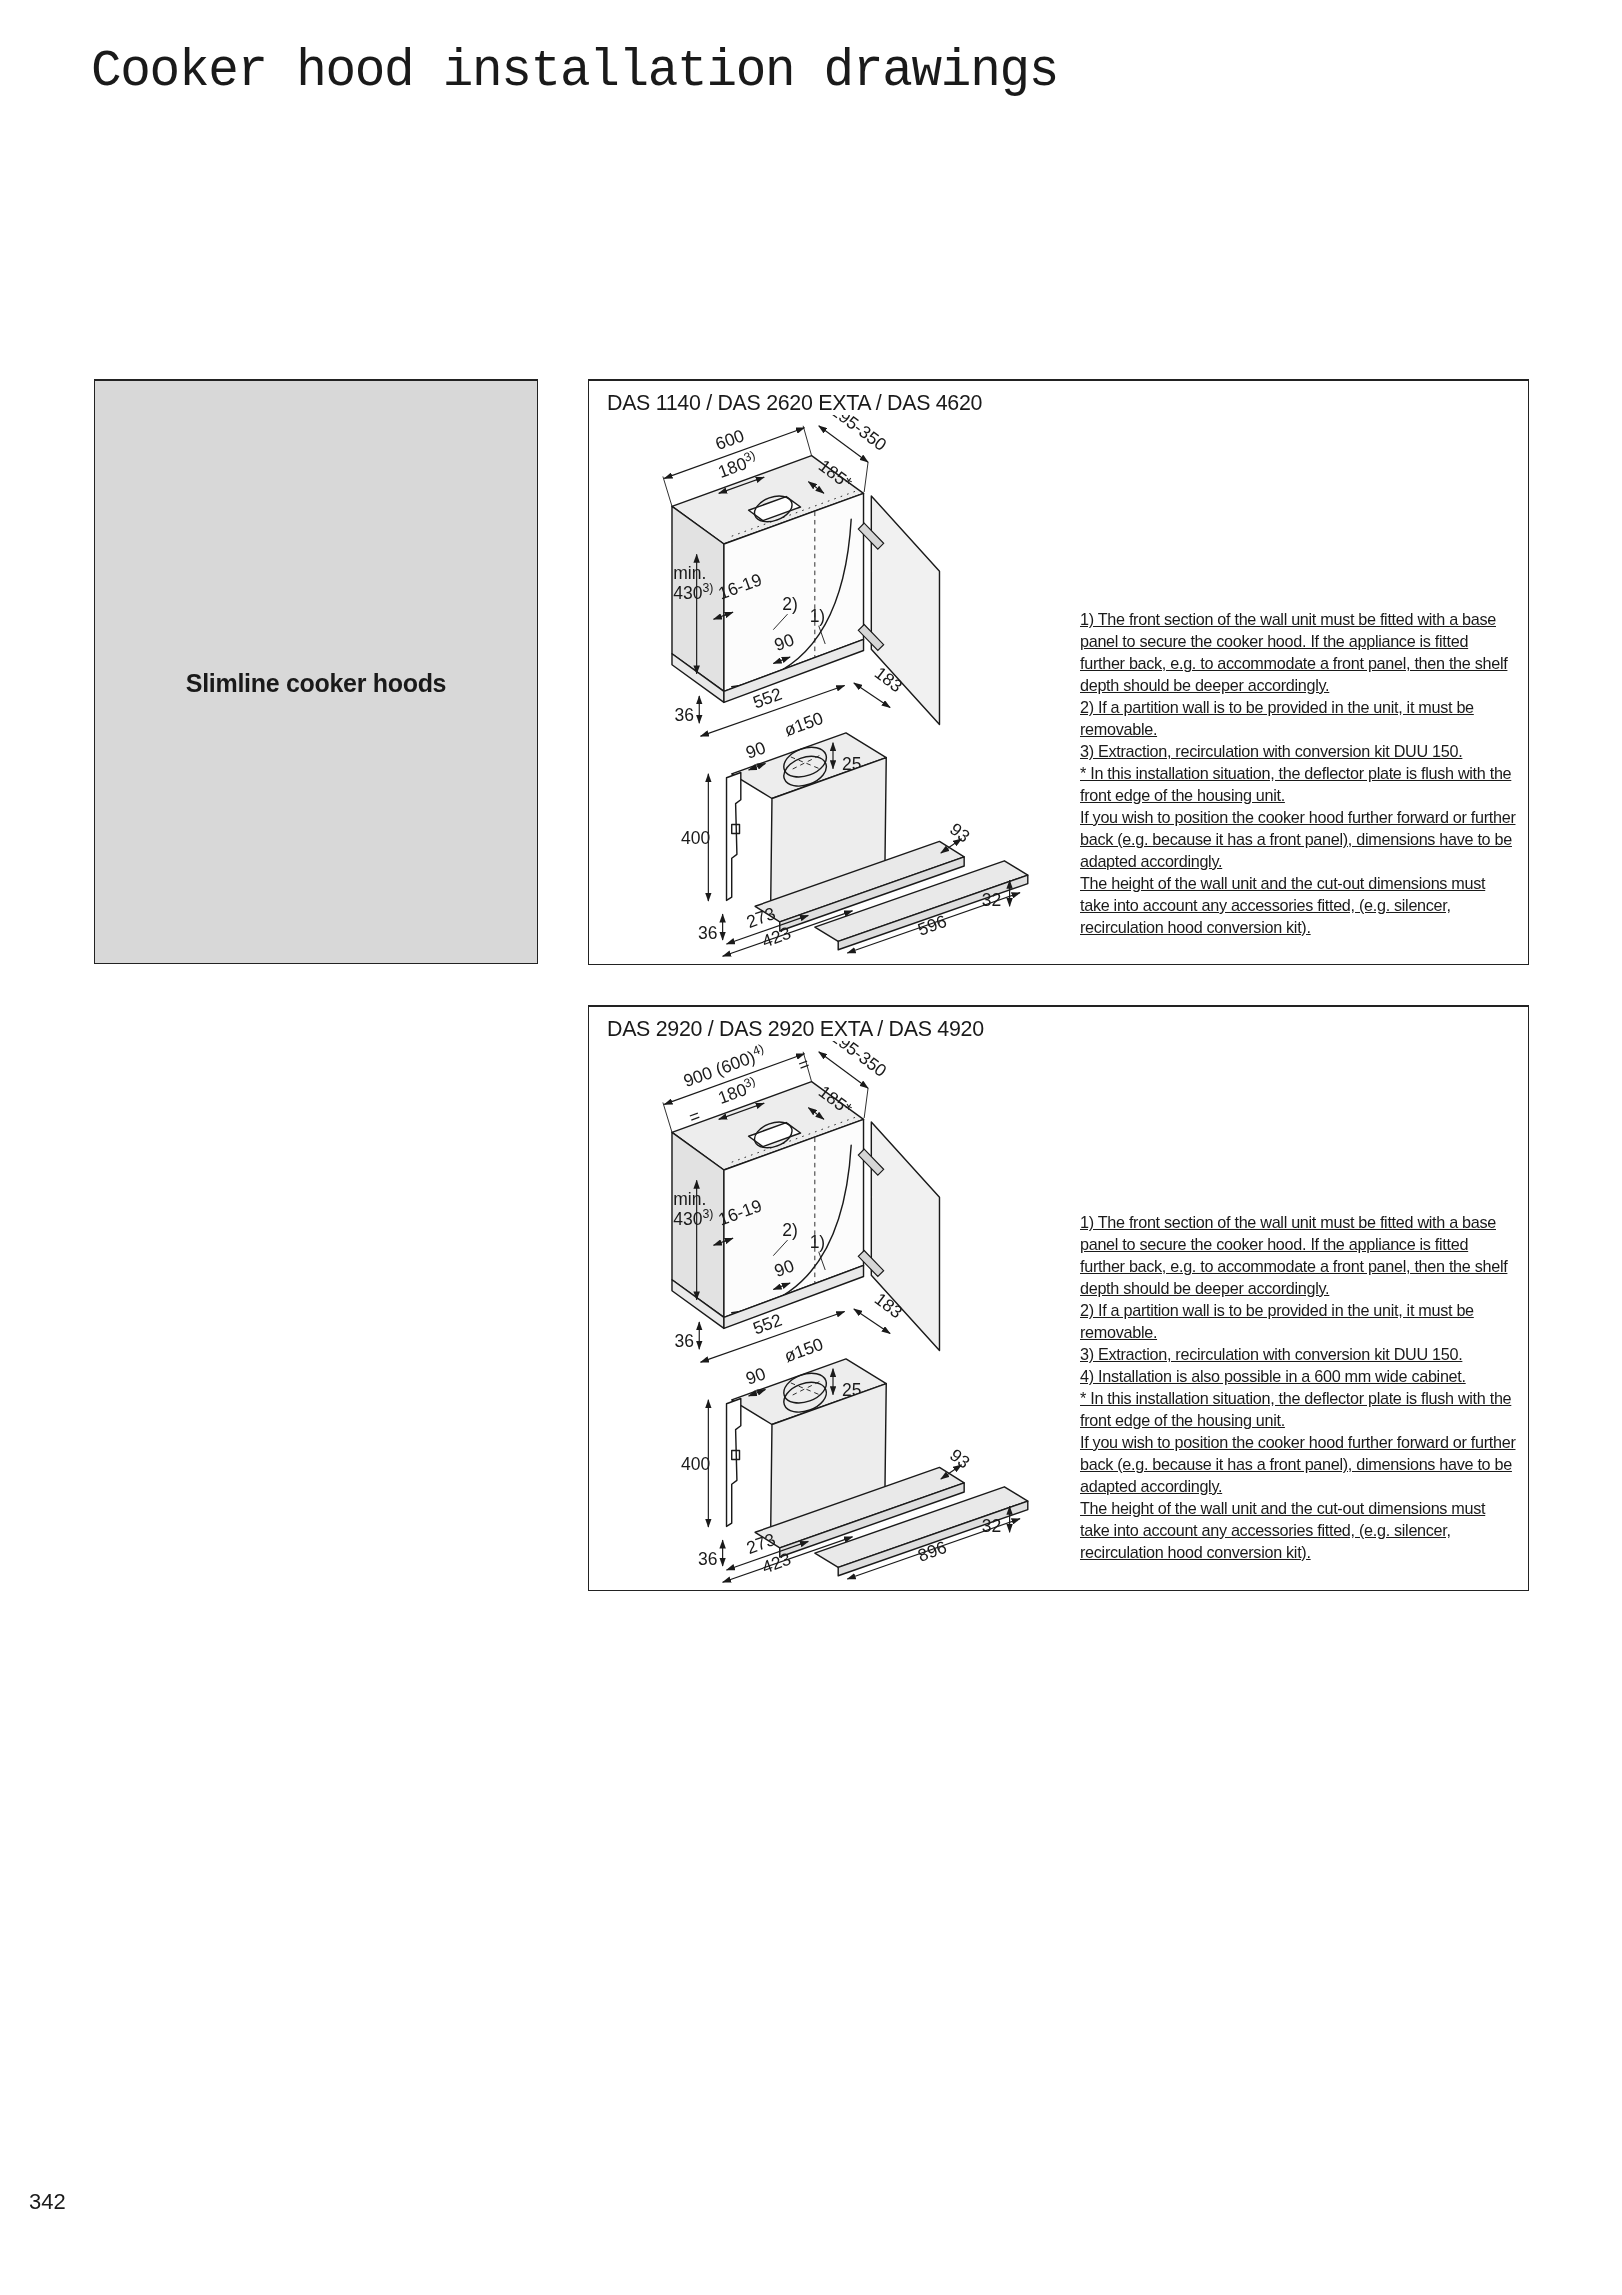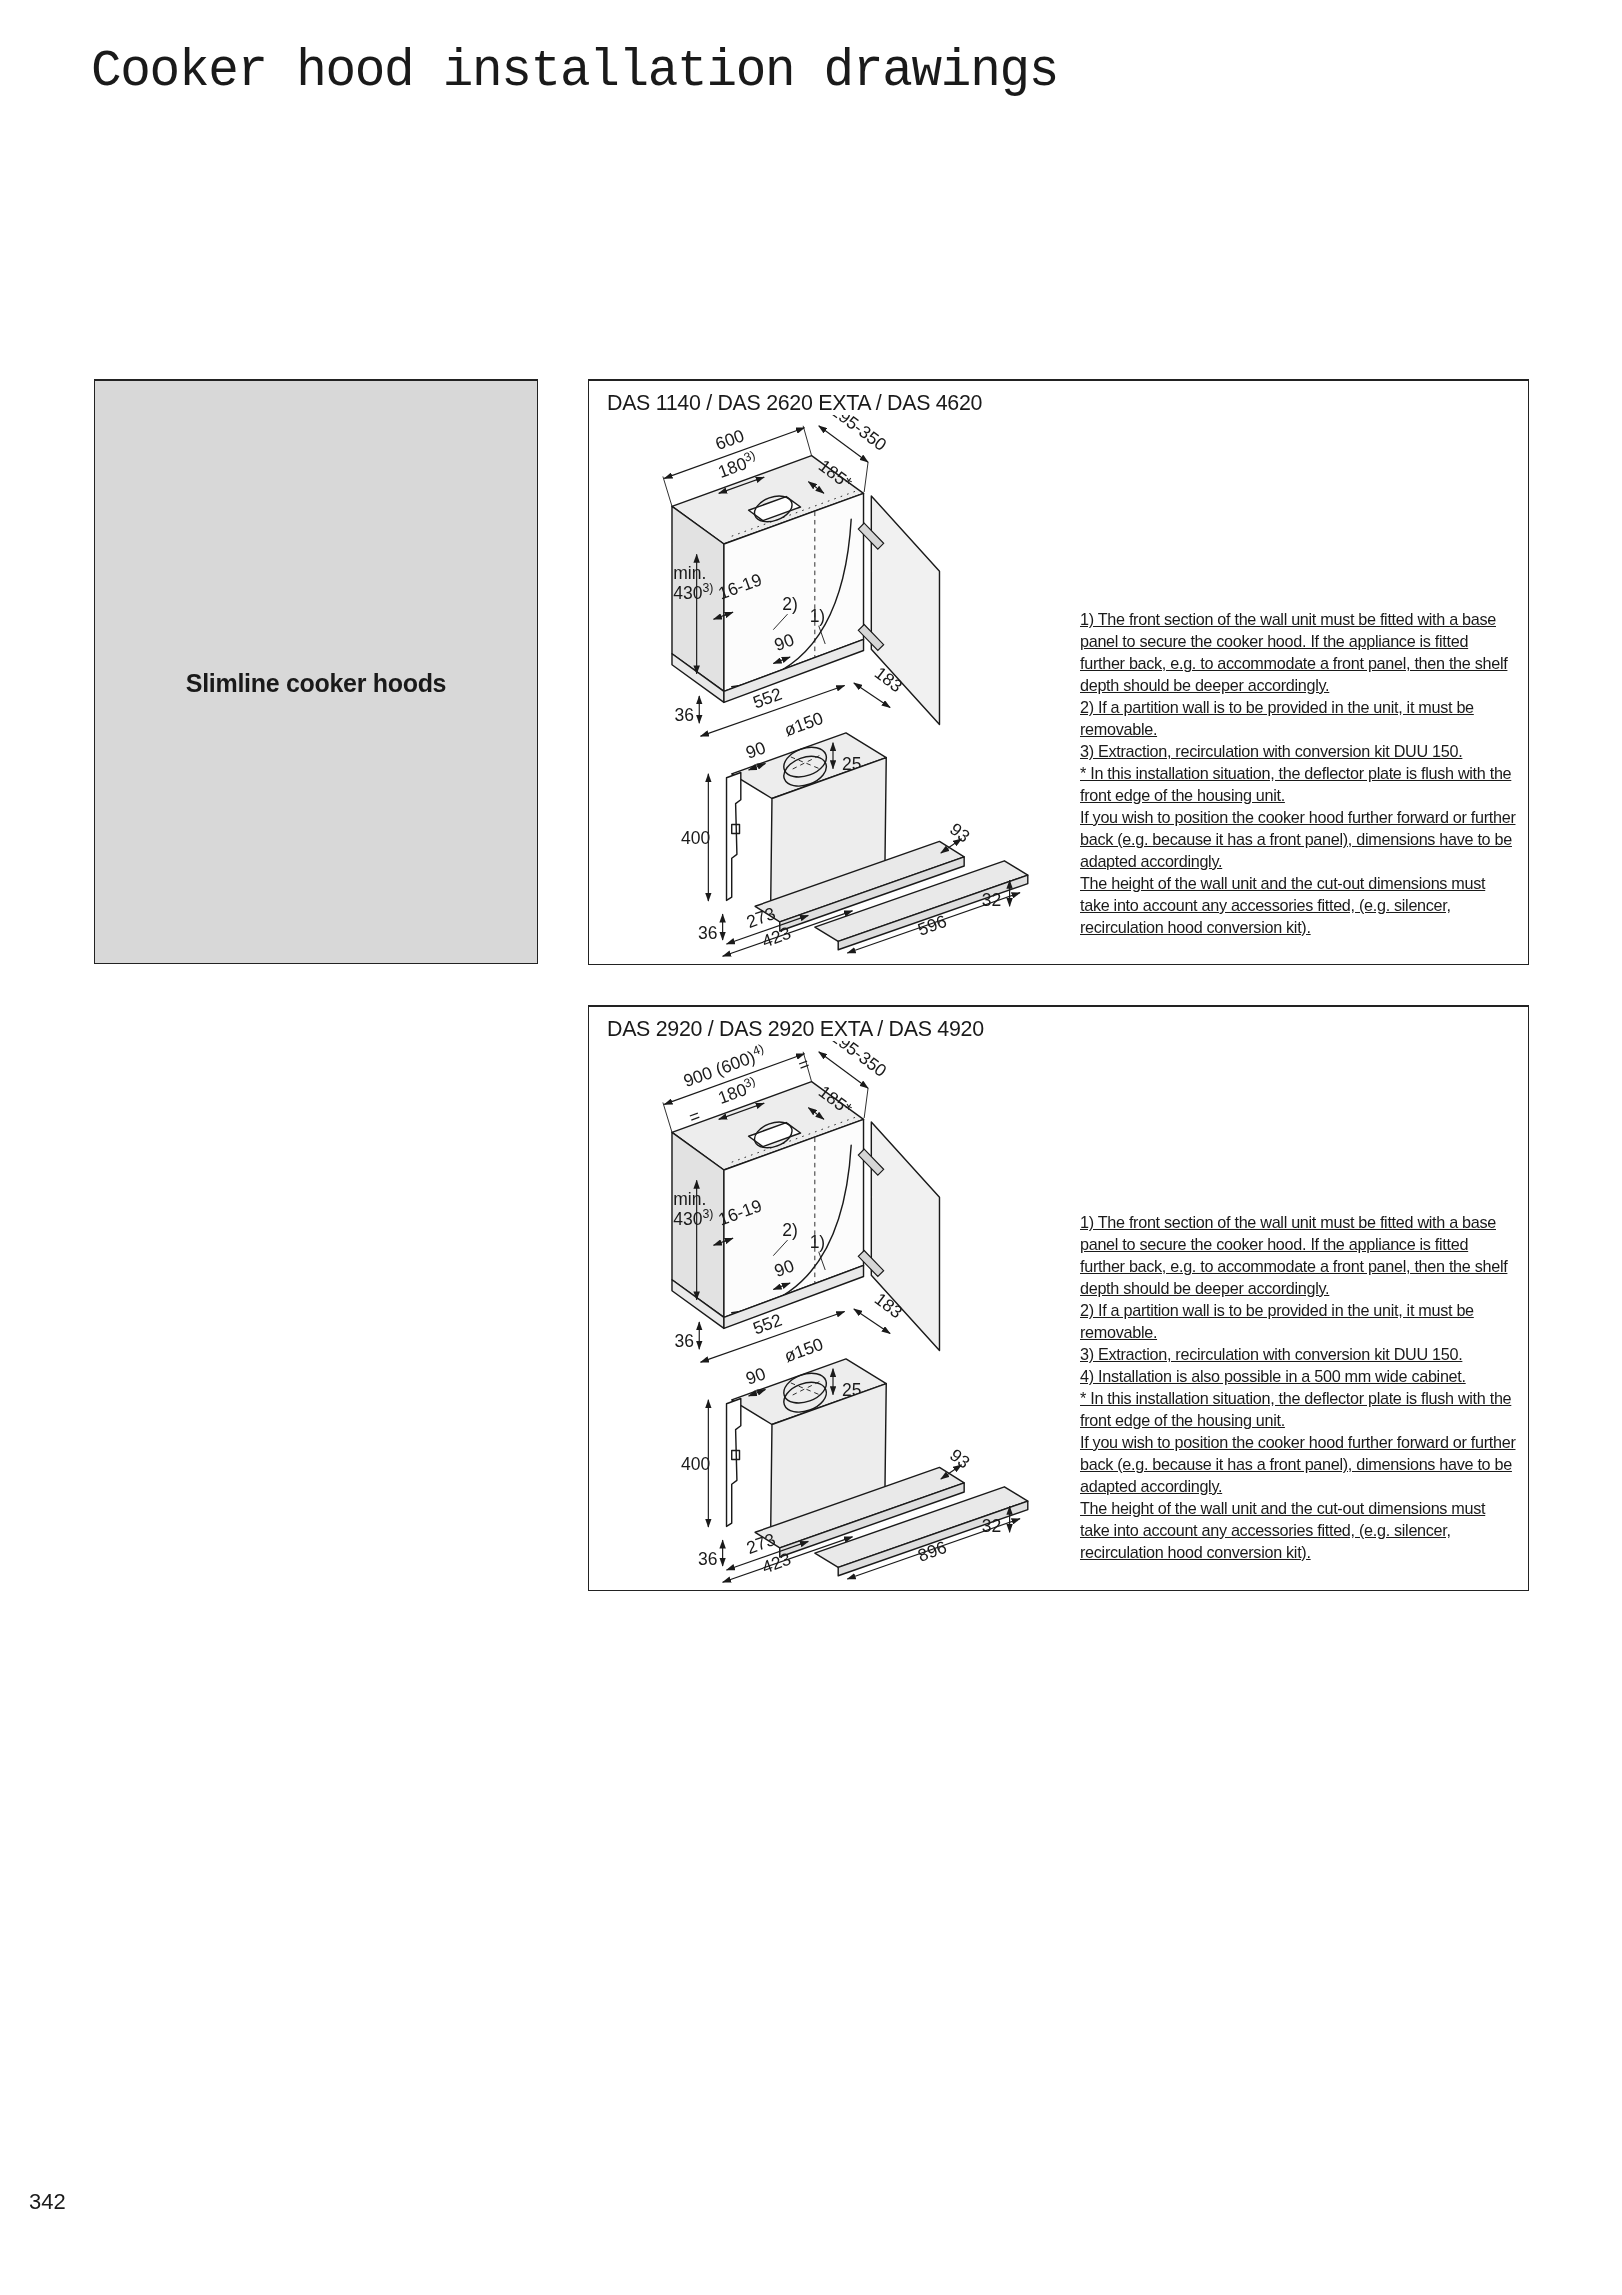--- a/index.html
+++ b/index.html
@@ -271,21 +271,21 @@
       <text class="lbl" transform="translate(184,812) rotate(-20)">423</text>
       <line class="dim" x1="290" y1="828" x2="556" y2="735" marker-start="url(#ah2)" marker-end="url(#ah2)"></line>
       <text class="lbl" transform="translate(424,794) rotate(-20)">896</text>
     </g>
   </svg>
 
   <div class="notes">
     <p>1) The front section of the wall unit must be fitted with a base panel to secure the cooker hood. If the appliance is fitted further back, e.g. to accommodate a front panel, then the shelf depth should be deeper accordingly.</p>
     <p>2) If a partition wall is to be provided in the unit, it must be removable.</p>
     <p>3) Extraction, recirculation with conversion kit DUU 150.</p>
-    <p>4) Installation is also possible in a 500 mm wide cabinet.</p>
+    <p>4) Installation is also possible in a 600 mm wide cabinet.</p>
     <p>* In this installation situation, the deflector plate is flush with the front edge of the housing unit.</p>
     <p>If you wish to position the cooker hood further forward or further back (e.g. because it has a front panel), dimensions have to be adapted accordingly.</p>
     <p>The height of the wall unit and the cut-out dimensions must take into account any accessories fitted, (e.g. silencer, recirculation hood conversion kit).</p>
   </div>
 </section>
 
 <div class="page-number">342</div>
 
 
 </body></html>

